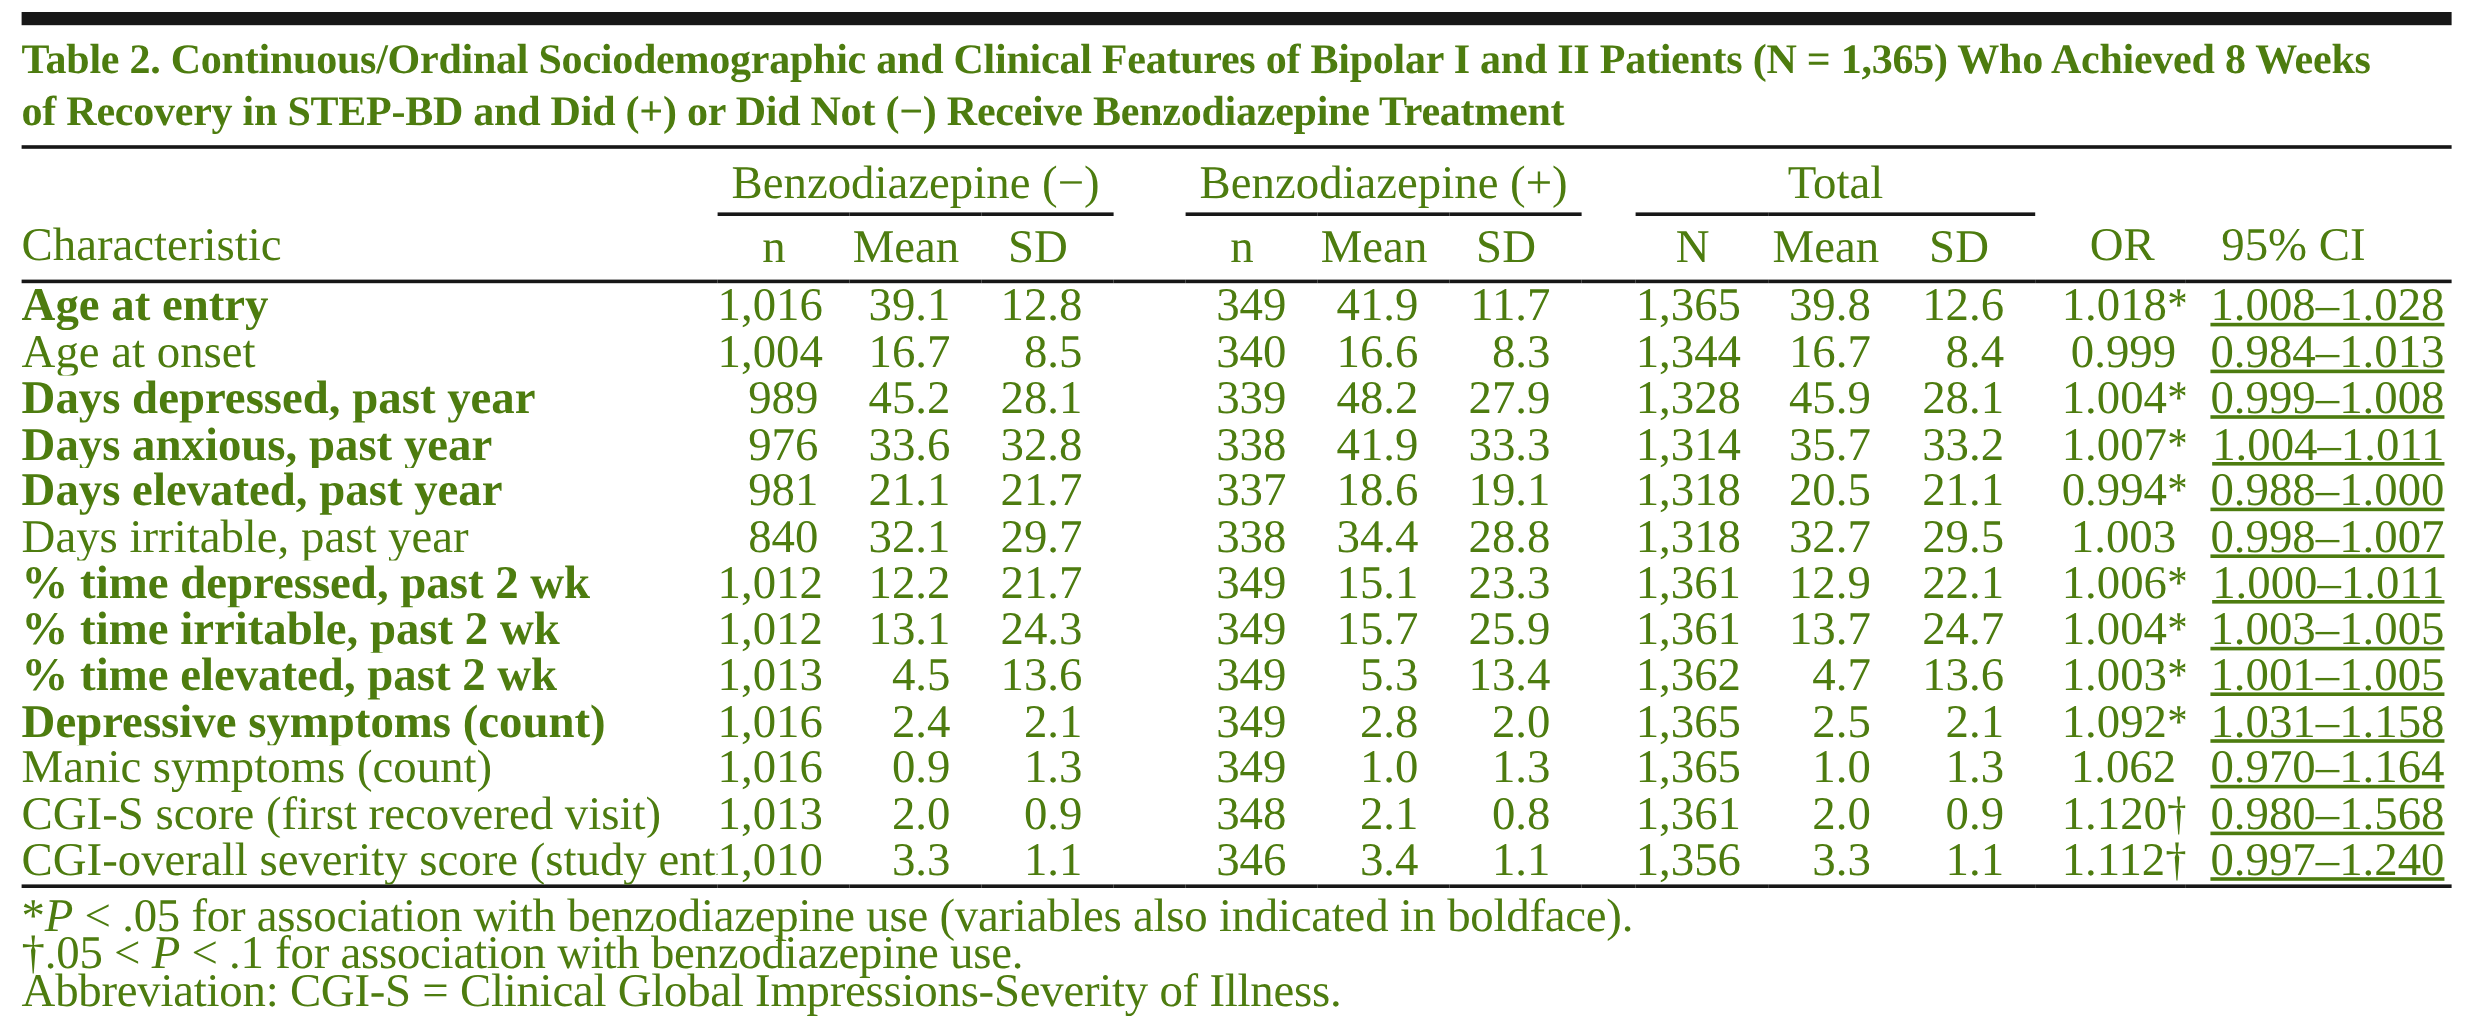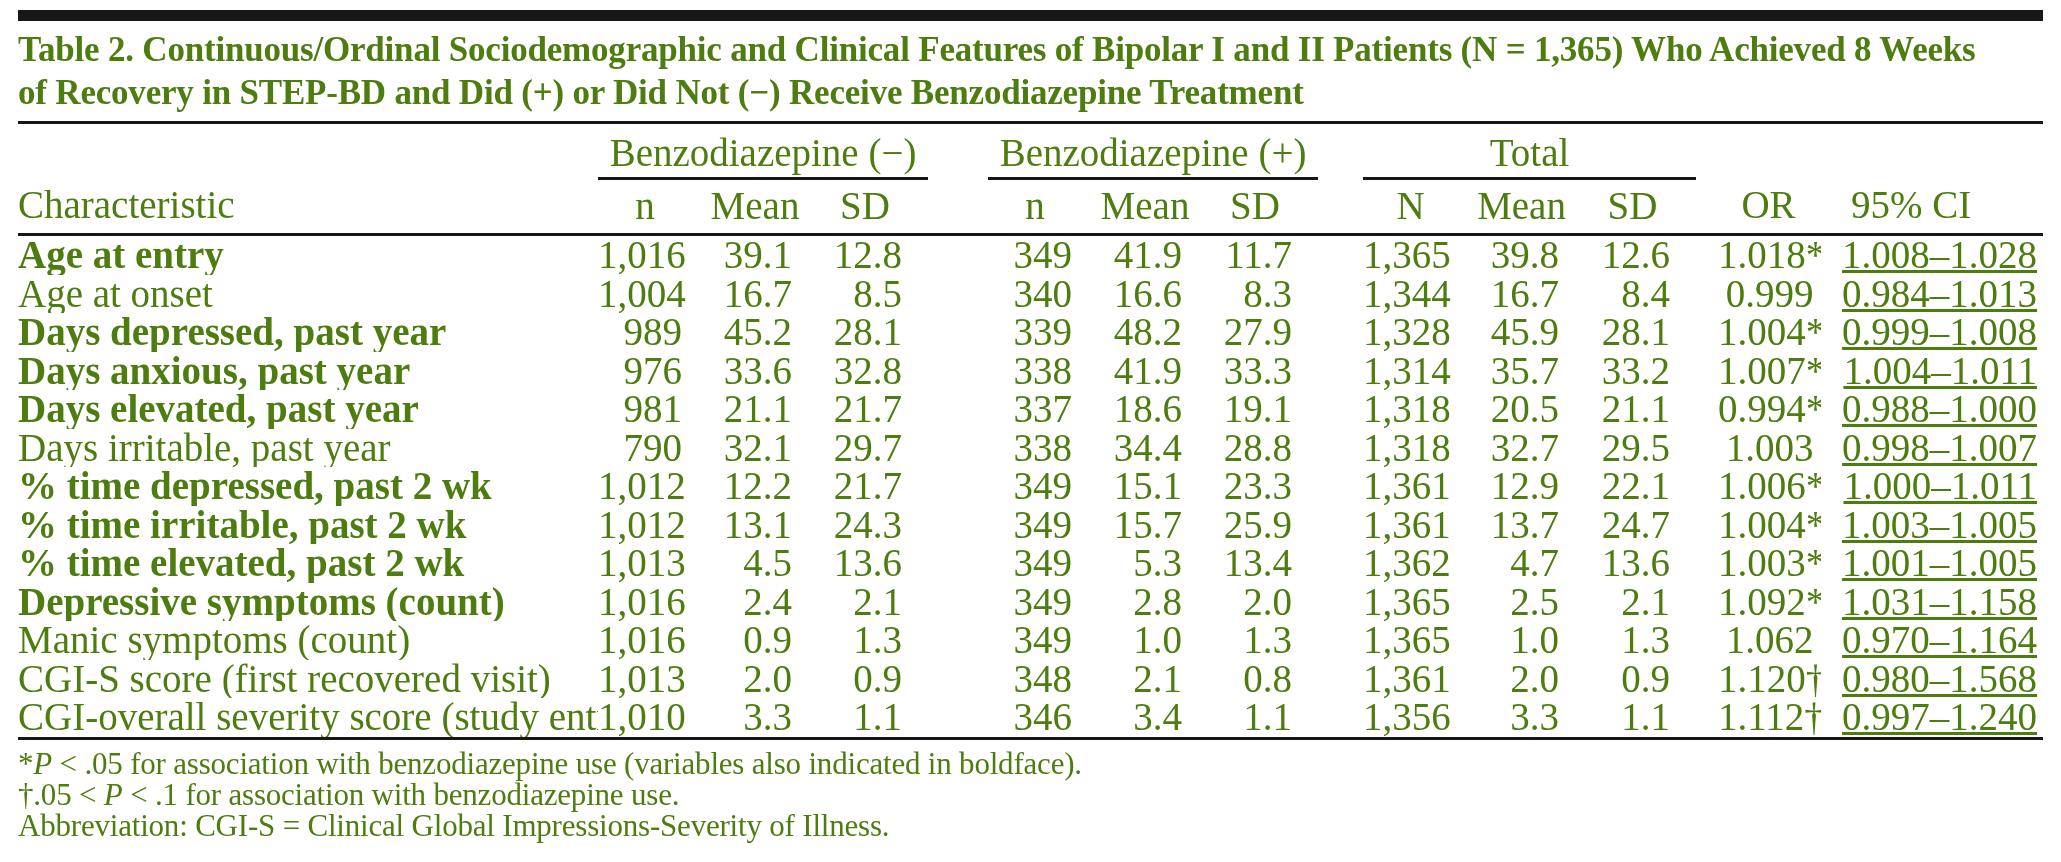--- a/index.html
+++ b/index.html
@@ -31,21 +31,21 @@
   tr.subhead th.cih { text-align: left; padding-left: 30px; }
 
   tbody td { line-height: 38.5px; white-space: nowrap; overflow: hidden; }
   tbody tr:last-child td { border-bottom: 3px solid #171717; }
   td.char { text-align: left; }
   td.char.bold { font-weight: bold; }
   td.num { text-align: right; padding-right: 26px; }
   td.or  { text-align: center; padding-left: 22px; }
   td.ci  { text-align: right; padding-right: 6px; text-decoration: underline; }
 
-  .footnotes { font-size: 31px; line-height: 31px; margin-top: 8px; letter-spacing: -0.2px; }
+  .footnotes { font-size: 39px; line-height: 31px; margin-top: 8px; letter-spacing: -0.2px; }
   .footnote .it { font-style: italic; }
 </style>
 </head>
 <body>
 
 <div class="page">
 
   <div class="top-bar"></div>
 
   <div class="title">
@@ -176,21 +176,21 @@
           <td class="num">19.1</td>
           <td class="sp"></td>
           <td class="num">1,318</td>
           <td class="num">20.5</td>
           <td class="num">21.1</td>
           <td class="or">0.994*</td>
           <td class="ci">0.988–1.000</td>
         </tr>
         <tr>
           <td class="char">Days irritable, past year</td>
-          <td class="num">790</td>
+          <td class="num">840</td>
           <td class="num">32.1</td>
           <td class="num">29.7</td>
           <td class="sp"></td>
           <td class="num">338</td>
           <td class="num">34.4</td>
           <td class="num">28.8</td>
           <td class="sp"></td>
           <td class="num">1,318</td>
           <td class="num">32.7</td>
           <td class="num">29.5</td>

